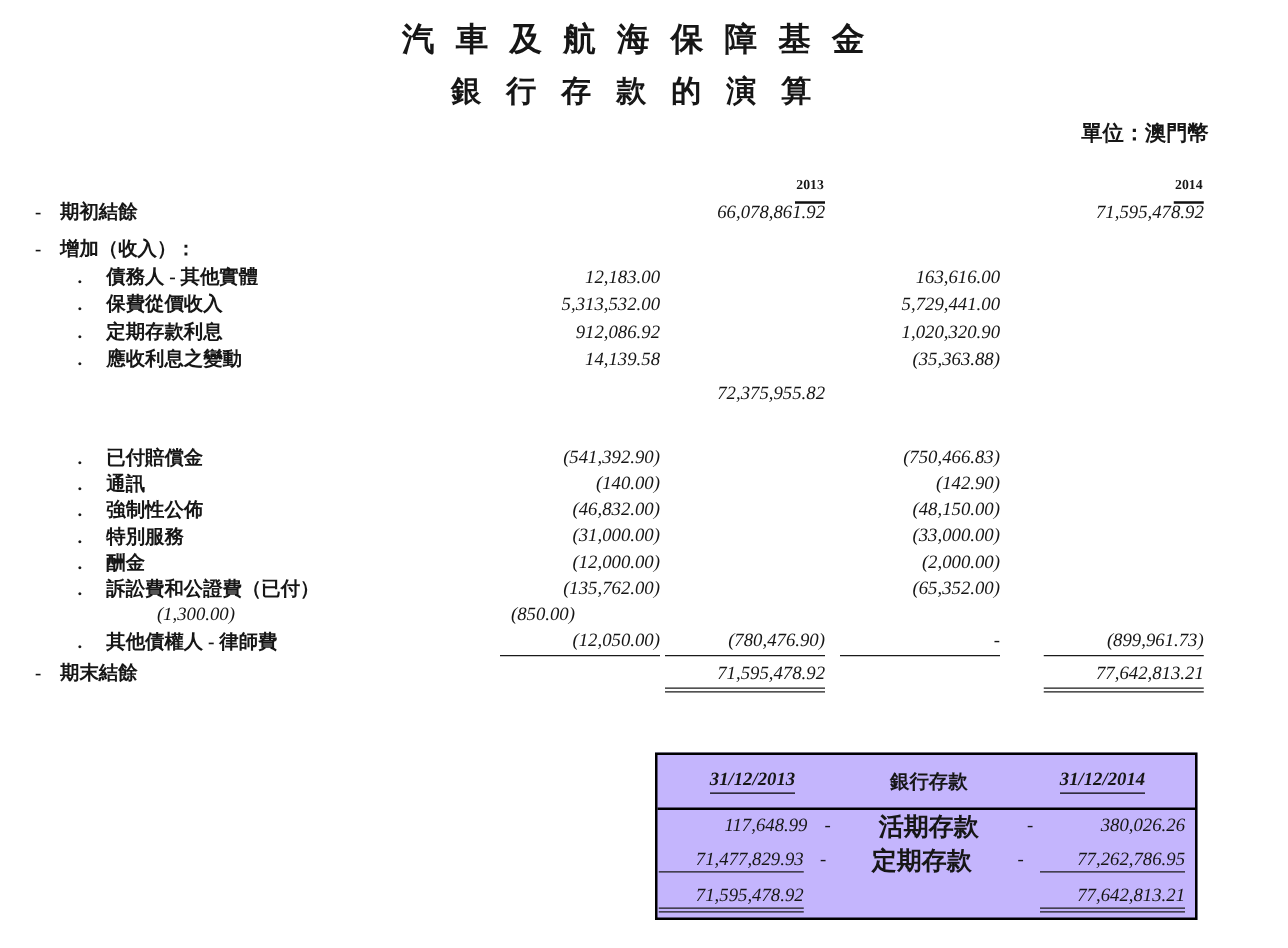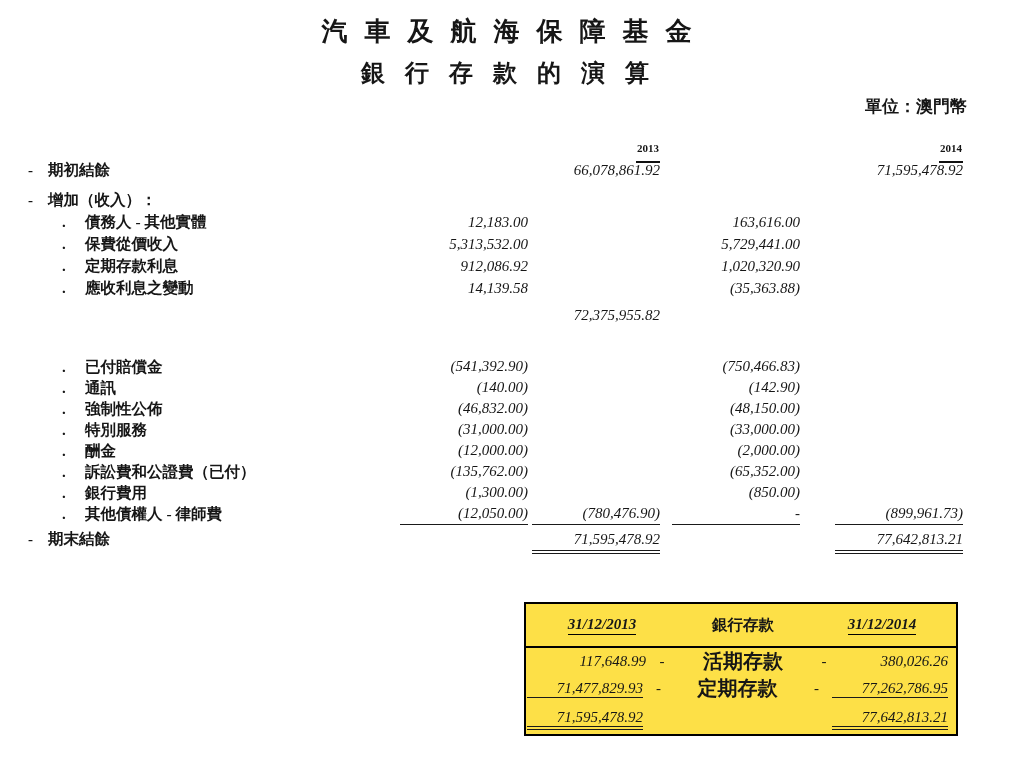--- a/index.html
+++ b/index.html
@@ -29,21 +29,21 @@
   .num { font-style:italic; }
   .lbl { font-weight:700; font-size:15.5px; }
   .b-main { display:inline-block; margin-left:28px; width:20px; font-weight:700; }
   .b-sub  { display:inline-block; margin-left:62px; width:23px; font-weight:700; }
 
   .n  { display:inline-block; min-width:128px; text-align:right; }
   .u  { border-bottom:1.5px solid #1a1a1a; }
   .uu { position:relative; border-bottom:1.5px solid #1a1a1a; }
   .uu::after { content:""; position:absolute; left:0; right:0; bottom:-4px; border-bottom:1.5px solid #1a1a1a; }
 
-  .bank-table { position:absolute; left:524px; top:602px; width:434px; border:2.5px solid #000; box-sizing:border-box; background:#fde047; }
+  .bank-table { position:absolute; left:524px; top:602px; width:434px; border:2.5px solid #000; box-sizing:border-box; background:#c4b5fd; }
   .bt-header { display:flex; align-items:center; height:42px; border-bottom:2px solid #000; font-size:15px; }
   .bt-h1 { width:152px; text-align:center; }
   .bt-h2 { width:130px; text-align:center; font-weight:700; font-size:15.5px; }
   .bt-h3 { flex:1; text-align:center; }
   .bt-date { display:inline-block; font-weight:700; font-style:italic; border-bottom:1.8px solid #000; padding-bottom:1px; }
   .bt-row { display:flex; align-items:center; height:27px; font-size:15px; }
   .bt-row3 { height:32px; }
   .btc1 { width:120px; text-align:right; }
   .btc2 { width:32px; text-align:center; }
   .btc3 { width:130px; text-align:center; font-weight:700; font-size:20px; }
@@ -175,21 +175,20 @@
 
     <div class="grid-row h21">
       <div class="c-label"><span class="b-sub">.</span><span class="lbl">訴訟費和公證費（已付）</span></div>
       <div class="c-d13 num">(135,762.00)</div>
       <div class="c-t13"></div>
       <div class="c-d14 num">(65,352.00)</div>
       <div class="c-t14"></div>
     </div>
 
     <div class="grid-row h21">
-      <div class="c-label"><span class="b-sub">.</span><span class="lbl">銀行費用</span></div>
       <div class="c-d13 num">(1,300.00)</div>
       <div class="c-t13"></div>
       <div class="c-d14 num">(850.00)</div>
       <div class="c-t14"></div>
     </div>
 
     <div class="grid-row h21">
       <div class="c-label"><span class="b-sub">.</span><span class="lbl">其他債權人 - 律師費</span></div>
       <div class="c-d13 num"><span class="n u">(12,050.00)</span></div>
       <div class="c-t13 num"><span class="n u">(780,476.90)</span></div>

